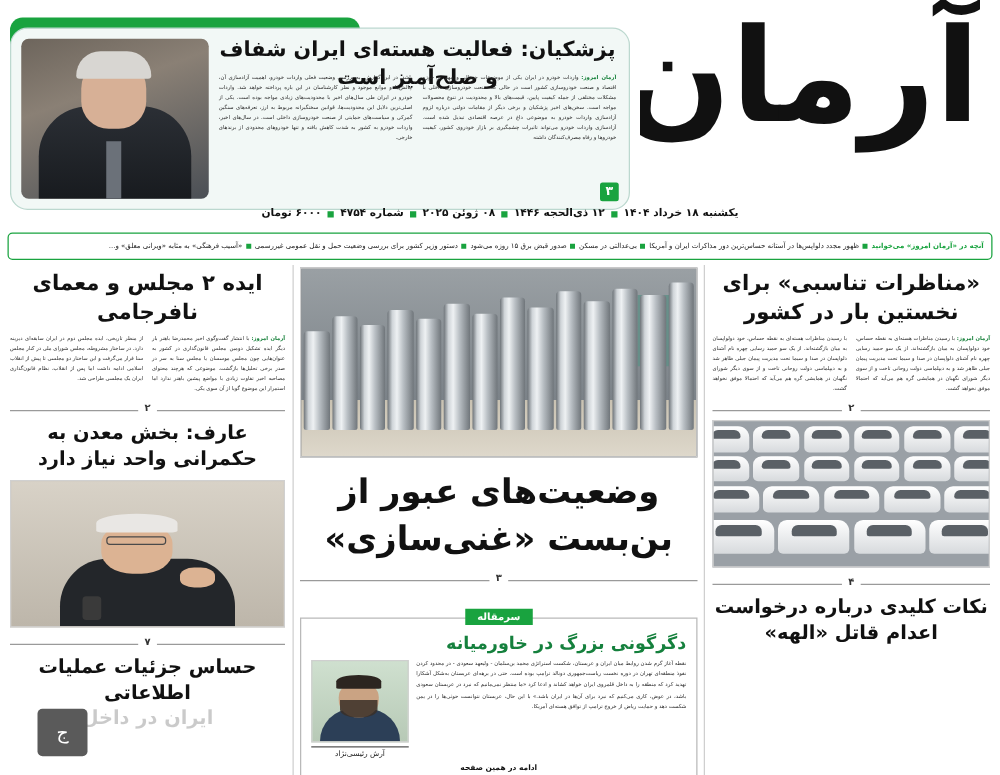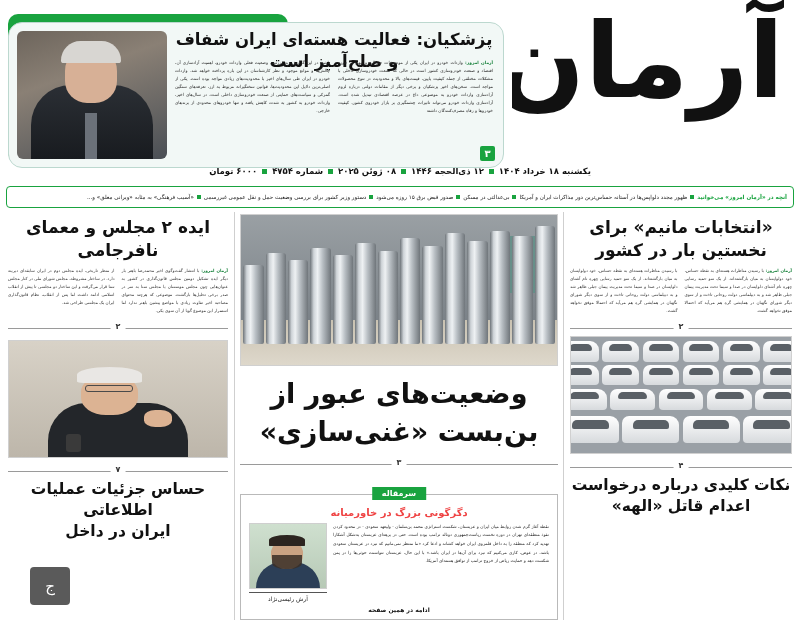--- a/index.html
+++ b/index.html
@@ -136,21 +136,21 @@
   .ar-hand { position:absolute; left:62%; bottom:26%; width:13%; height:14%; background:#dcb393; border-radius:40%; }
   .ar-mic { position:absolute; left:26%; bottom:4%; width:7%; height:16%; background:#3a3a3a; border-radius:3px; }
 
   
   .edi { margin-top:24px; border:1px solid #b9b9b9; position:relative; padding:10px 8px 6px; }
   .edi-tag {
     position:absolute; right:50%; transform:translateX(50%); top:-8px;
     background:#19a33f; color:#fff; font-size:8px; font-weight:bold;
     padding:2px 10px; letter-spacing:1px; direction:rtl;
   }
-  .edi-title { text-align:center; font-size:10px; font-weight:bold; color:#ef4444; direction:rtl; margin:2px 0 5px; }
+  .edi-title { text-align:right; font-size:14px; font-weight:bold; color:#15803d; direction:rtl; margin:2px 0 5px; }
   .edi-body-wrap { display:flex; gap:6px; direction:rtl; }
   .edi-text { flex:1; font-size:4.3px; line-height:2; text-align:justify; color:#2b2b2b; direction:rtl; }
   .edi-author-box { width:78px; }
   .edi-photo { width:78px; height:66px; border:1px solid #cfcfcf; background:#c9d9c8; position:relative; overflow:hidden; }
   .ep-bg { position:absolute; inset:0; background:linear-gradient(180deg,#cfe0cf,#b7c9b6); }
   .ep-suit { position:absolute; left:8%; bottom:0; width:84%; height:40%; background:#2c3f57; border-radius:30px 30px 0 0; }
   .ep-face { position:absolute; left:28%; bottom:30%; width:42%; height:44%; background:#caa383; border-radius:42% 42% 48% 48%; }
   .ep-hair { position:absolute; left:25%; bottom:66%; width:48%; height:16%; background:#2c2520; border-radius:50% 50% 6% 6%; }
   .ep-beard { position:absolute; left:29%; bottom:30%; width:40%; height:22%; background:#3a2f27; border-radius:0 0 45% 45%; opacity:.85; }
   .edi-author { font-size:6px; text-align:center; direction:rtl; color:#222; border-top:1px solid #555; margin-top:3px; padding-top:2px; }
@@ -224,21 +224,21 @@
     <span>صدور قبض برق ۱۵ روزه می‌شود</span>
     <span class="sq"></span>
     <span>دستور وزیر کشور برای بررسی وضعیت حمل و نقل عمومی غیررسمی</span>
     <span class="sq"></span>
     <span>«آسیب فرهنگی» به مثابه «ویرانی معلق» و...</span>
   </div>
 
   <div class="cols">
 
     <div class="col-right">
-      <div class="hl hl-lg">«انتخابات مانیم» برای نخستین بار در کشور</div>
+      <div class="hl hl-lg">«مناظرات تناسبی» برای نخستین بار در کشور</div>
       <div class="body-2col">
         <div class="bc">
           <span class="kicker">آرمان امروز:</span>
           <span>با رسیدن مناظرات هسته‌ای به نقطه حساس، خود دولواپسان به میان بازگشته‌اند. از یک سو حمید رسایی چهره نام آشنای دلواپسان در صدا و سیما تحت مدیریت پیمان جبلی ظاهر شد و به دیپلماسی دولت روحانی تاخت و از سوی دیگر شورای نگهبان در همایشی گره هم می‌آید که احتمالا موفق نخواهد گشت.</span>
         </div>
         <div class="bc">با رسیدن مناظرات هسته‌ای به نقطه حساس، خود دولواپسان به میان بازگشته‌اند. از یک سو حمید رسایی چهره نام آشنای دلواپسان در صدا و سیما تحت مدیریت پیمان جبلی ظاهر شد و به دیپلماسی دولت روحانی تاخت و از سوی دیگر شورای نگهبان در همایشی گره هم می‌آید که احتمالا موفق نخواهد گشت.</div>
       </div>
       <div class="rule">
         <span>۲</span>
       </div>
@@ -339,20 +339,22 @@
         <div class="bc">
           <span class="kicker">آرمان امروز:</span>
           <span>با انتشار گفت‌وگوی اخیر محمدرضا باهنر بار دیگر ایده تشکیل دومین مجلس قانون‌گذاری در کشور به عنوان‌هایی چون مجلس موسسان یا مجلس سنا به سر در صدر برخی تحلیل‌ها بازگشت. موضوعی که هرچند محتوای مصاحبه اخیر تفاوت زیادی با مواضع پیشین باهنر ندارد اما استمرار این موضوع گویا از آن سوی یکی.</span>
         </div>
         <div class="bc">از منظر تاریخی، ایده مجلس دوم در ایران سابقه‌ای دیرینه دارد. در ساختار مشروطه، مجلس شورای ملی در کنار مجلس سنا قرار می‌گرفت و این ساختار دو مجلسی تا پیش از انقلاب اسلامی ادامه داشت اما پس از انقلاب، نظام قانون‌گذاری ایران یک مجلسی طراحی شد.</div>
       </div>
       <div class="rule">
         <span>۲</span>
       </div>
 
+      <div class="hl hl-md">عارف: بخش معدن به</div>
+      <div class="hl hl-md">حکمرانی واحد نیاز دارد</div>
       <div class="photo photo-aref" style="margin-top:6px">
         <div class="ar-bg"></div>
           <div class="ar-suit"></div>
           <div class="ar-face"></div>
         <div class="ar-hair"></div>
           <div class="ar-glass"></div>
           <div class="ar-hand"></div>
           <div class="ar-mic"></div>
       </div>
       <div class="rule">

